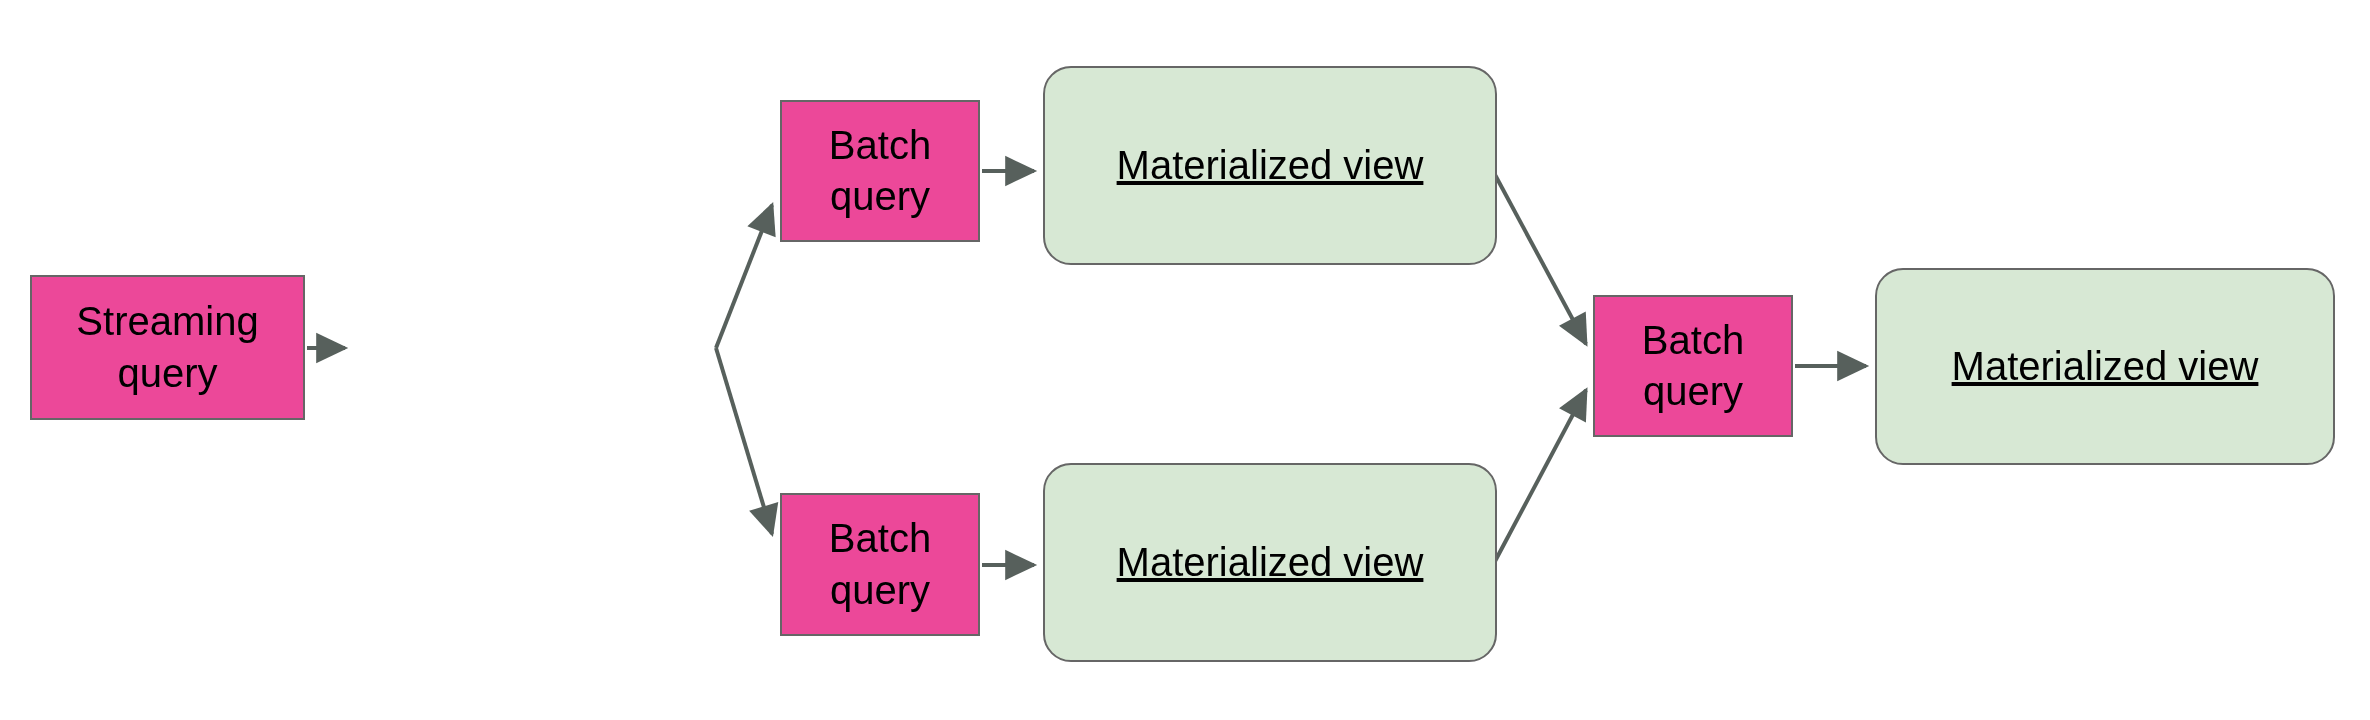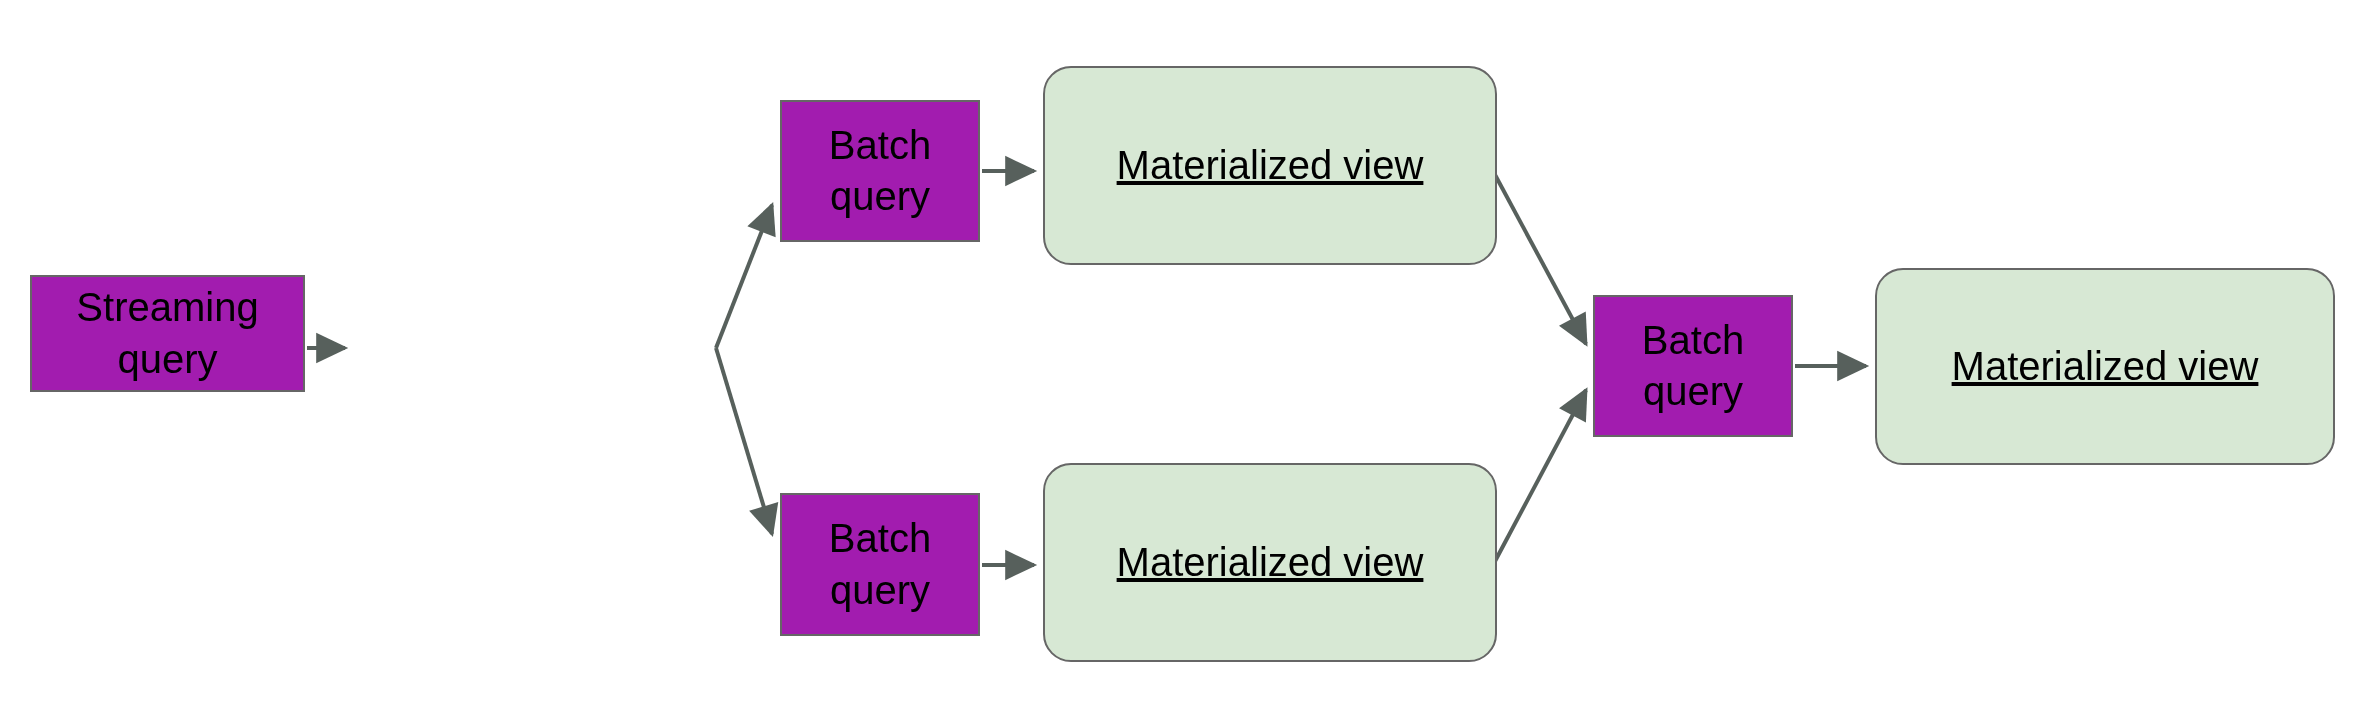--- a/index.html
+++ b/index.html
@@ -29,21 +29,21 @@
     display: flex;
     align-items: center;
     justify-content: center;
     text-align: center;
     color: #000000;
     line-height: 1.28;
     border: 2px solid #666666;
     z-index: 2;
   }
   .node-process {
-    background: #a21caf;
+    background: #ec4899;
     border-radius: 0;
   }
   .node-store {
     background: #d7e8d4;
     border-radius: 28px;
     text-decoration: underline;
   }
   .node-label {
     display: block;
     white-space: pre-line;
@@ -67,21 +67,21 @@
       <line x1="716" y1="348" x2="772" y2="205"></line>
       <line x1="716" y1="348" x2="772" y2="534"></line>
       <line x1="982" y1="171" x2="1034" y2="171"></line>
       <line x1="982" y1="565" x2="1034" y2="565"></line>
       <line x1="1493" y1="171" x2="1586" y2="344"></line>
       <line x1="1493" y1="565" x2="1586" y2="390"></line>
       <line x1="1795" y1="366" x2="1866" y2="366"></line>
     </g>
   </svg>
 
-  <div class="node node-process" style="left:30px; top:275px; width:275px; height:117px; font-size:40px;">
+  <div class="node node-process" style="left:30px; top:275px; width:275px; height:145px; font-size:40px;">
     <span class="node-label">Streaming
 query</span>
   </div>
 
 
   <div class="node node-process" style="left:780px; top:100px; width:200px; height:142px; font-size:40px;">
     <span class="node-label">Batch
 query</span>
   </div>
 

